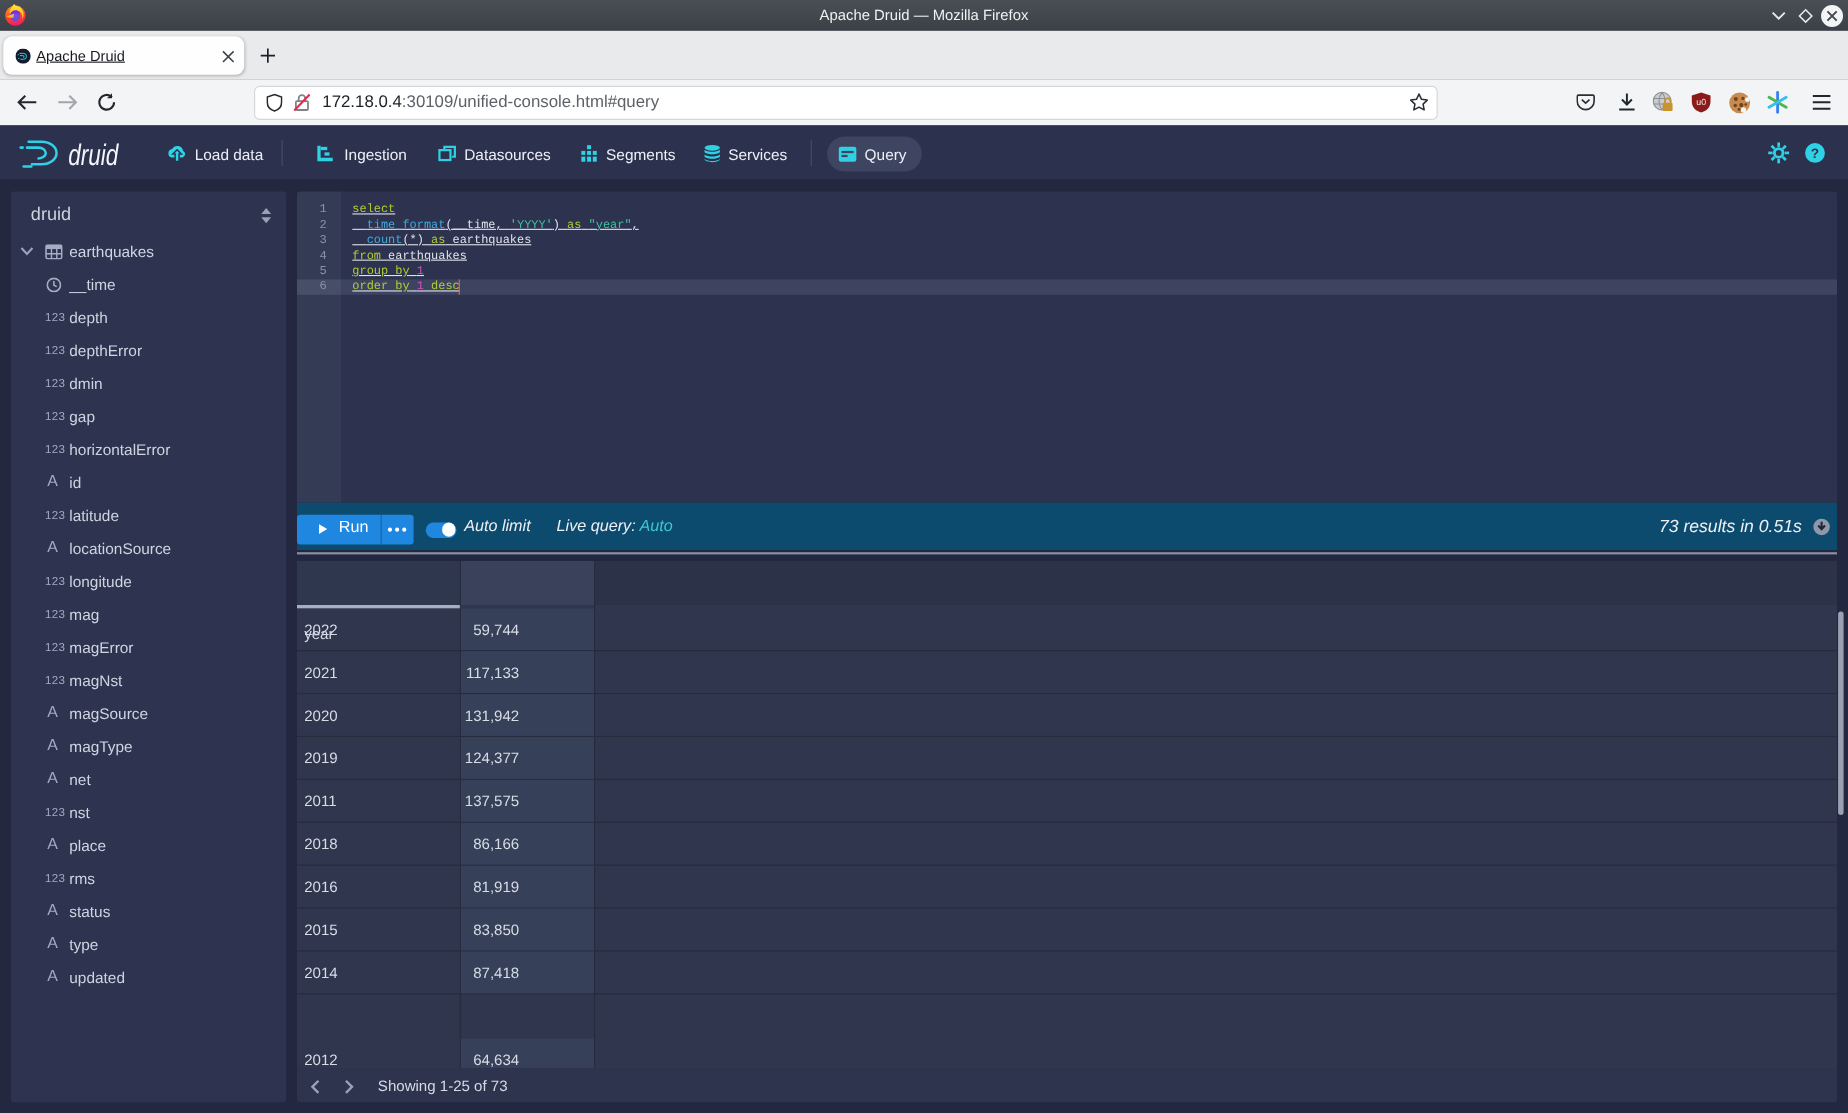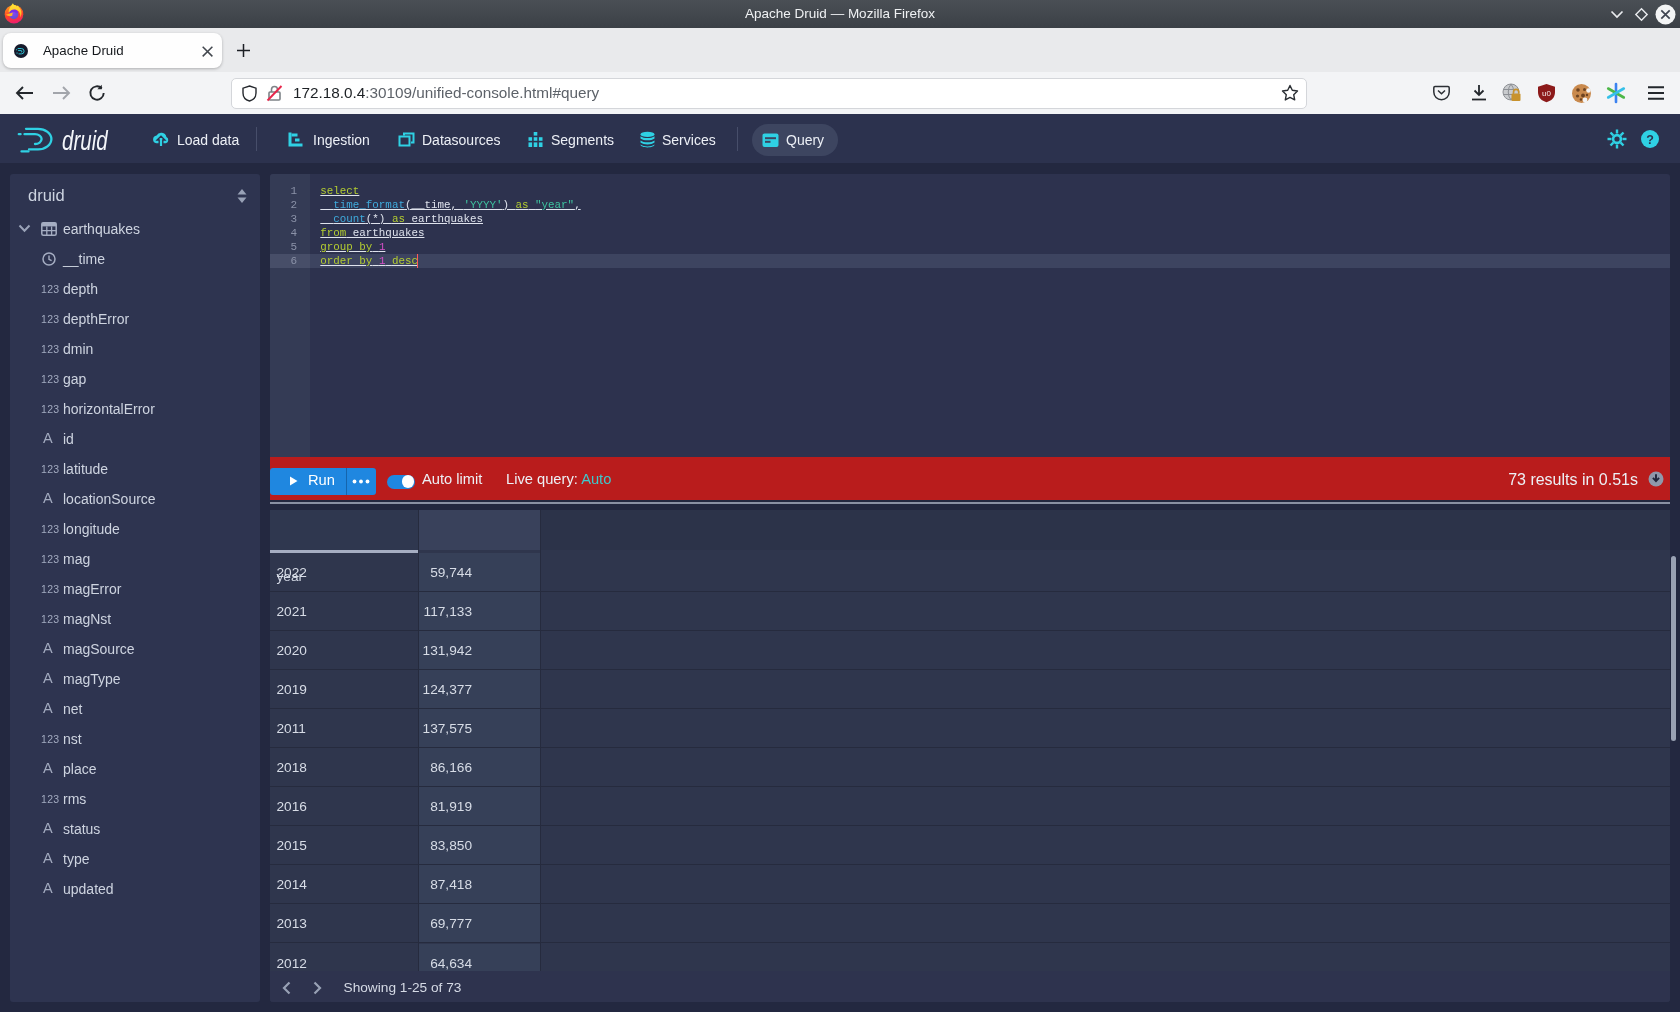--- a/index.html
+++ b/index.html
@@ -6,21 +6,21 @@
   html,body { width:1680px; height:1012px; overflow:hidden; }
   body { font-family:"Liberation Sans", sans-serif; position:relative; background:#232840; }
   .abs { position:absolute; }
   
   .titlebar { left:0; top:0; width:1680px; height:28px;
     background:linear-gradient(#4a4f55,#3b4046); }
   .titlebar .wtitle { width:100%; text-align:center; top:6px; color:#eff1f3; font-size:13.5px; }
   .tabbar { left:0; top:28px; width:1680px; height:44px; background:#e9eaec; }
   .tab { left:3px; top:5px; width:219px; height:35px; background:#fefefe; border-radius:8px;
     box-shadow:0 1px 3px rgba(0,0,0,.25); }
-  .tabtitle { left:40px; top:10px; font-size:13.3px; color:#15181c; }
+  .tabtitle { left:30px; top:10px; font-size:13.3px; color:#15181c;text-decoration:underline; }
   .navbar { left:0; top:72px; width:1680px; height:42px; background:#f3f4f6; }
   .urlbox { left:231px; top:5.5px; width:1076px; height:31px; background:#ffffff;
     border:1px solid #d4d6da; border-radius:5px; }
   .urltext { left:293px; top:11.5px; font-size:15.3px; color:#1d2125; }
   .urltext .dim { color:#5d6269; }
   
   .appheader { left:0; top:113.5px; width:1680px; height:49.5px; background:#2c324e; }
   .brand { left:62px; top:12.5px; font-size:27px; font-style:italic; color:#f4f6fa; transform:scaleX(0.76); transform-origin:left top; }
   .hdiv { width:1px; height:24px; background:#474e6a; top:13.5px; }
   .navitem { top:18.5px; font-size:14px; color:#edf0f6; }
@@ -32,27 +32,27 @@
   .sbico { color:#a2aabf; }
   
   .editor { left:270px; top:174px; width:1400px; height:283px; background:#2d324e; border-radius:3px 3px 0 0; overflow:hidden; }
   .gutter { left:0; top:0; width:39.5px; height:283px; background:#343b55; }
   .lnum { width:27px; text-align:right; font-family:"Liberation Mono",monospace; font-size:11px; color:#8b92a8; }
   .aline { left:0; top:80.2px; width:1400px; height:14.1px; background:#3d4460; }
   .alineg { left:0; top:80.2px; width:39.5px; height:14.1px; background:#474e68; }
   .code { font-family:"Liberation Mono",monospace; font-size:10.85px; line-height:14.1px; white-space:pre; color:#dfe3ed;text-decoration:underline; }
   .kw { color:#b3cc31; } .fn { color:#3fabdd; } .st { color:#3ec3a0; } .nu { color:#d54fc7; }
   
-  .runbar { left:270px; top:457px; width:1400px; height:42.5px; background:#b91c1c; }
+  .runbar { left:270px; top:457px; width:1400px; height:42.5px; background:#0c4a6e; }
   .runbtn { left:0px; top:10.5px; width:105.5px; height:27px; background:#1f87e0; border-radius:3px; }
   .runsep { left:75.5px; top:10.5px; width:1.5px; height:27px; background:#1565ad; }
   .rbtext { color:#fff; font-size:14.7px; }
   .switch { left:116.5px; top:17.5px; width:28px; height:14px; background:#1f87e0; border-radius:7px; }
   .knob { left:15px; top:0.8px; width:12.4px; height:12.4px; background:#fff; border-radius:50%; }
-  .rlabel { top:14px; font-size:14.7px; color:#edf0f5; }
+  .rlabel { top:14px; font-size:14.7px; color:#edf0f5;font-style:italic; }
   .cyan { color:#3ec8cc; }
   
   .splitter { left:270px; top:501.5px; width:1400px; height:2.5px; background:#8a91a4; }
   
   .results { left:270px; top:510px; width:1400px; height:492px; background:#2f364d; border-radius:0 0 3px 3px; overflow:hidden; }
   .thead { left:0; top:0; width:1400px; height:39.5px; background:#2c3349; }
   .th1 { left:0; top:0; width:148px; height:39.5px; background:#2f374f; }
   .th2 { left:148px; top:0; width:122px; height:39.5px; background:#39415b; }
   .thtext { top:10.5px; font-size:13.7px; color:#d2d8e4;margin-top:48px; }
   .sortline { left:0; top:39.5px; width:148.5px; height:3px; background:#a6aec2; }
@@ -436,25 +436,20 @@
     <div class="abs trow" style="top:273.7px">
       <div class="abs cell2"></div>
       <div class="abs ctext" style="left:6.5px">2015</div>
       <div class="abs ctext" style="left:92px;width:110px;text-align:right">83,850</div>
     </div>
     <div class="abs trow" style="top:312.8px">
       <div class="abs cell2"></div>
       <div class="abs ctext" style="left:6.5px">2014</div>
       <div class="abs ctext" style="left:92px;width:110px;text-align:right">87,418</div>
     </div>
-    <div class="abs trow" style="top:351.9px">
-      <div class="abs cell2"></div>
-      <div class="abs ctext" style="left:6.5px">2013</div>
-      <div class="abs ctext" style="left:92px;width:110px;text-align:right">69,777</div>
-    </div>
     <div class="abs trow" style="top:391.0px">
       <div class="abs cell2"></div>
       <div class="abs ctext" style="left:6.5px">2012</div>
       <div class="abs ctext" style="left:92px;width:110px;text-align:right">64,634</div>
     </div>
   </div>
   <div class="abs vline" style="left:148px"></div>
   <div class="abs vline" style="left:270px"></div>
   <div class="abs pager"></div>
   <svg class="abs" style="left:12px;top:470.5px" width="9" height="14" viewBox="0 0 9 14">

